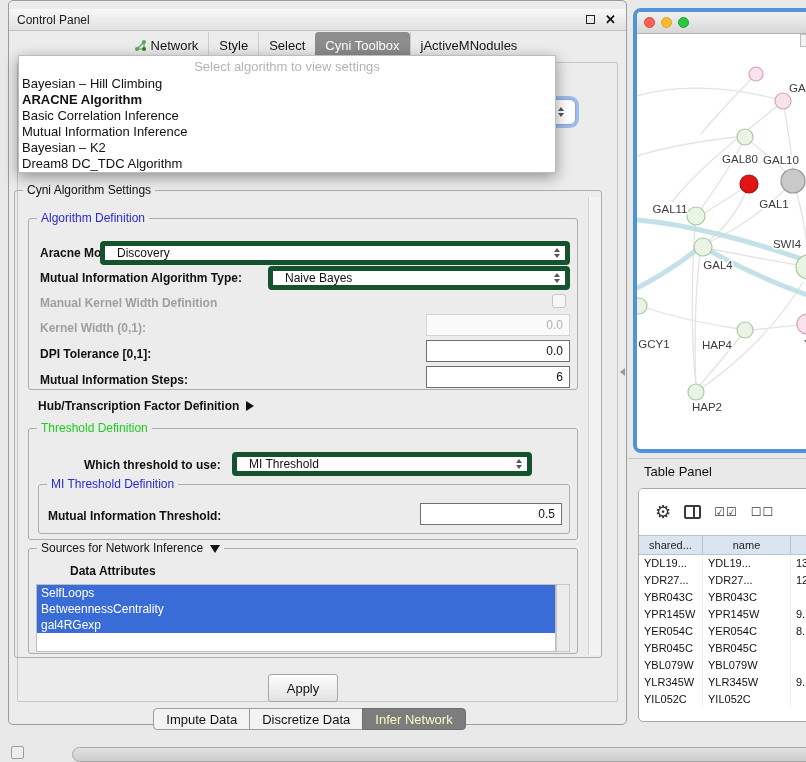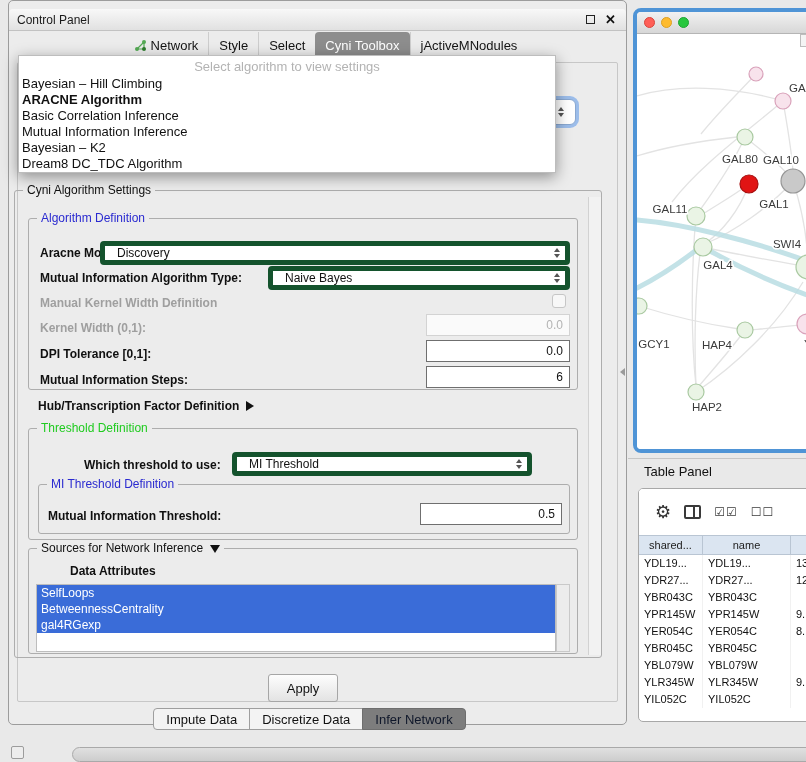--- a/index.html
+++ b/index.html
@@ -75,21 +75,21 @@
   .apply-btn { position:absolute; left:268px; top:674px; width:70px; height:28px;
     border:1px solid #a6a6a6; border-radius:3px; background:linear-gradient(#fdfdfd,#e3e3e3);
     font-size:13px; display:flex; align-items:center; justify-content:center; }
 
   .bottom-tabs { position:absolute; left:0; top:708px; width:619px; height:22px;
     display:flex; justify-content:center; align-items:stretch; font-size:13px; }
   .seg { border:1px solid #9e9e9e; background:#f3f3f3; padding:3px 12px; margin-left:-1px;
     display:flex; align-items:center; white-space:nowrap; }
   .seg:first-child { border-radius:4px 0 0 4px; margin-left:0; }
   .seg:last-child { border-radius:0 4px 4px 0; }
-  .seg.active { background:#7d7d7d; color:#0f172a; border-color:#6e6e6e; }
+  .seg.active { background:#7d7d7d; color:#fef9c3; border-color:#6e6e6e; }
 
   
   .algo-popup { position:absolute; left:18px; top:55px; width:538px; height:118px;
     background:#fff; border:1px solid #bdbdbd; box-shadow:0 4px 14px rgba(0,0,0,.4);
     z-index:30; padding-top:2px; }
   .popup-placeholder { height:18px; line-height:18px; text-align:center;
     color:#b3b3b3; font-size:13px; }
   .popup-item { height:16px; line-height:16px; font-size:13px; padding-left:3px; white-space:nowrap; }
   .popup-item.selected { font-weight:bold; }
 

